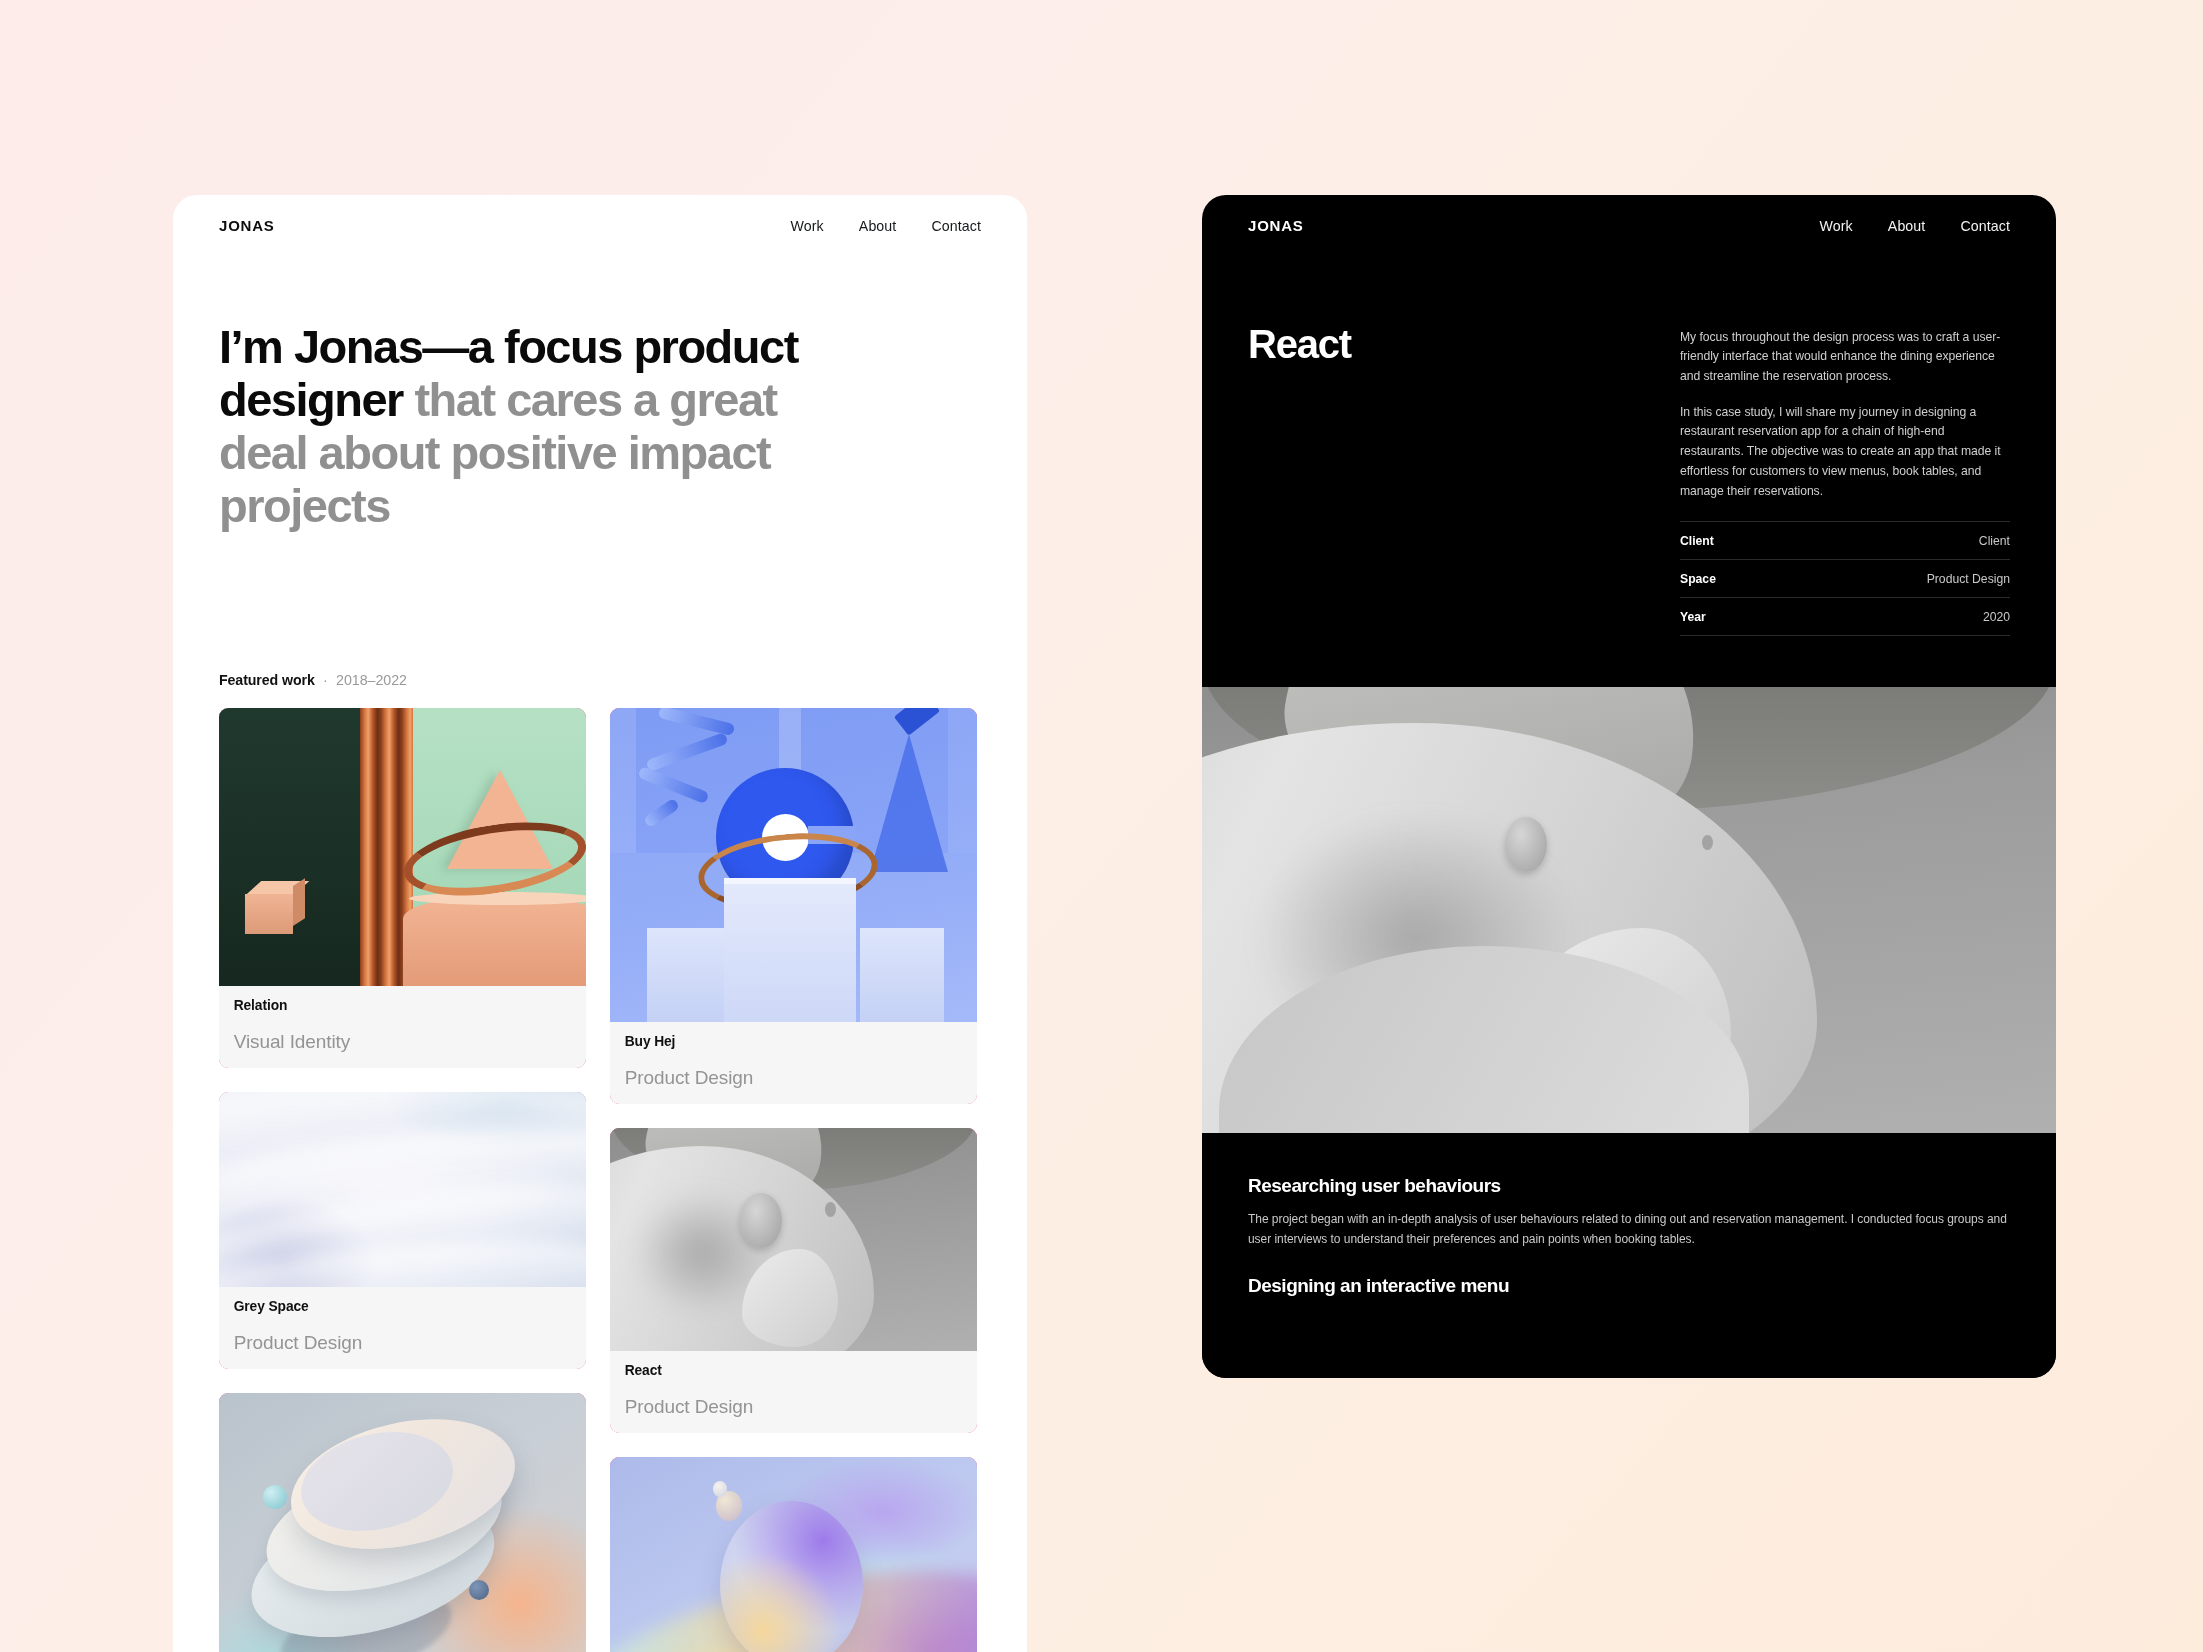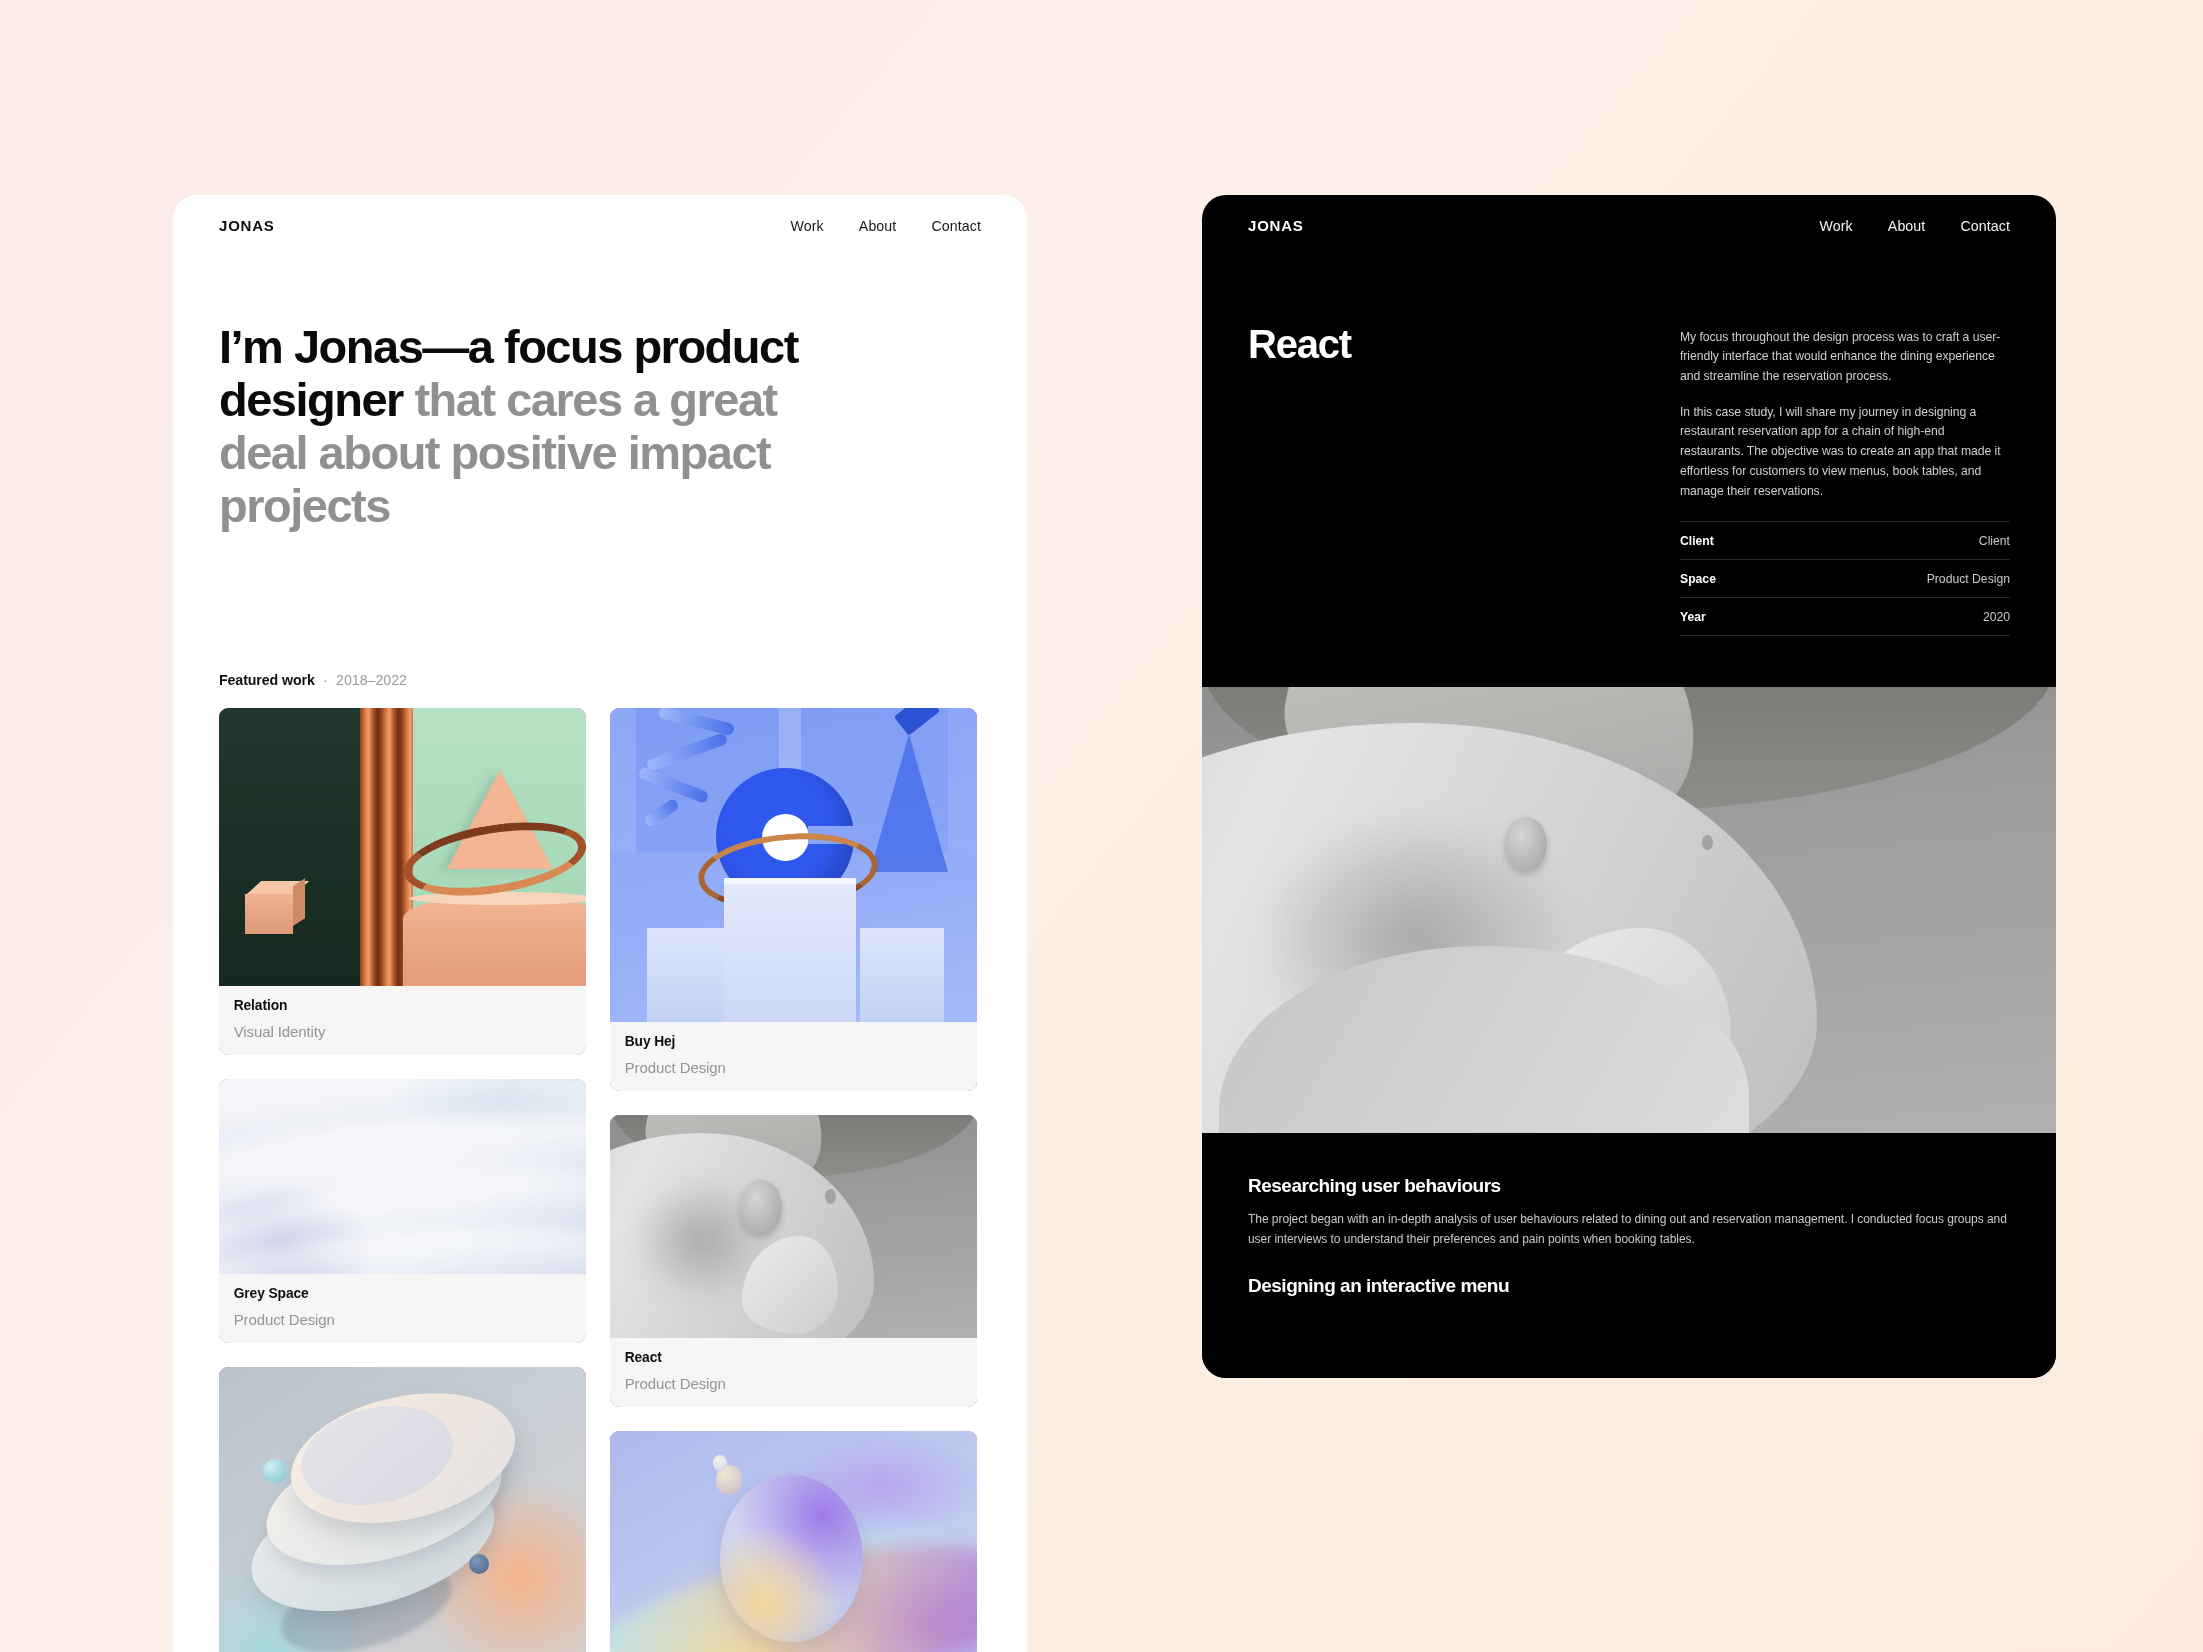--- a/index.html
+++ b/index.html
@@ -86,21 +86,21 @@
     overflow:hidden;
     background:#ec4899;
     display:flex; flex-direction:column;
   }
   .card .art { width:100%; position:relative; overflow:hidden; }
   .card .cap {
     background:#f6f6f6;
     padding:12px 14.7px 14.7px 14.7px;
   }
   .cap .t { font-size:13.8px; font-weight:700; color:#101010; letter-spacing:-0.1px; }
-  .cap .s { font-size:15px; color:#949494; margin-top:10px; letter-spacing:-0.1px;}
+  .cap .s { font-size:19px; color:#949494; margin-top:18px; letter-spacing:-0.1px;}
 
   
   .art-relation { height:278px; background:linear-gradient(180deg,#b6e0c4 0%, #9fd6b4 100%); }
   .ar-wall { position:absolute; left:0; top:0; width:40%; height:100%;
     background:linear-gradient(180deg,#20392e 0%, #16281f 100%); }
   .ar-cols { position:absolute; left:38.5%; top:0; width:14.5%; height:100%;
     background: repeating-linear-gradient(90deg,
       #8a3f1d 0px, #d4763f 4.6px, #f0a06a 8.3px, #b45426 13px, #6d2f14 17.4px, #8a3f1d 21px);
   }
   .ar-cube { position:absolute; left:7%; top:62%; width:59px; height:53px; }

